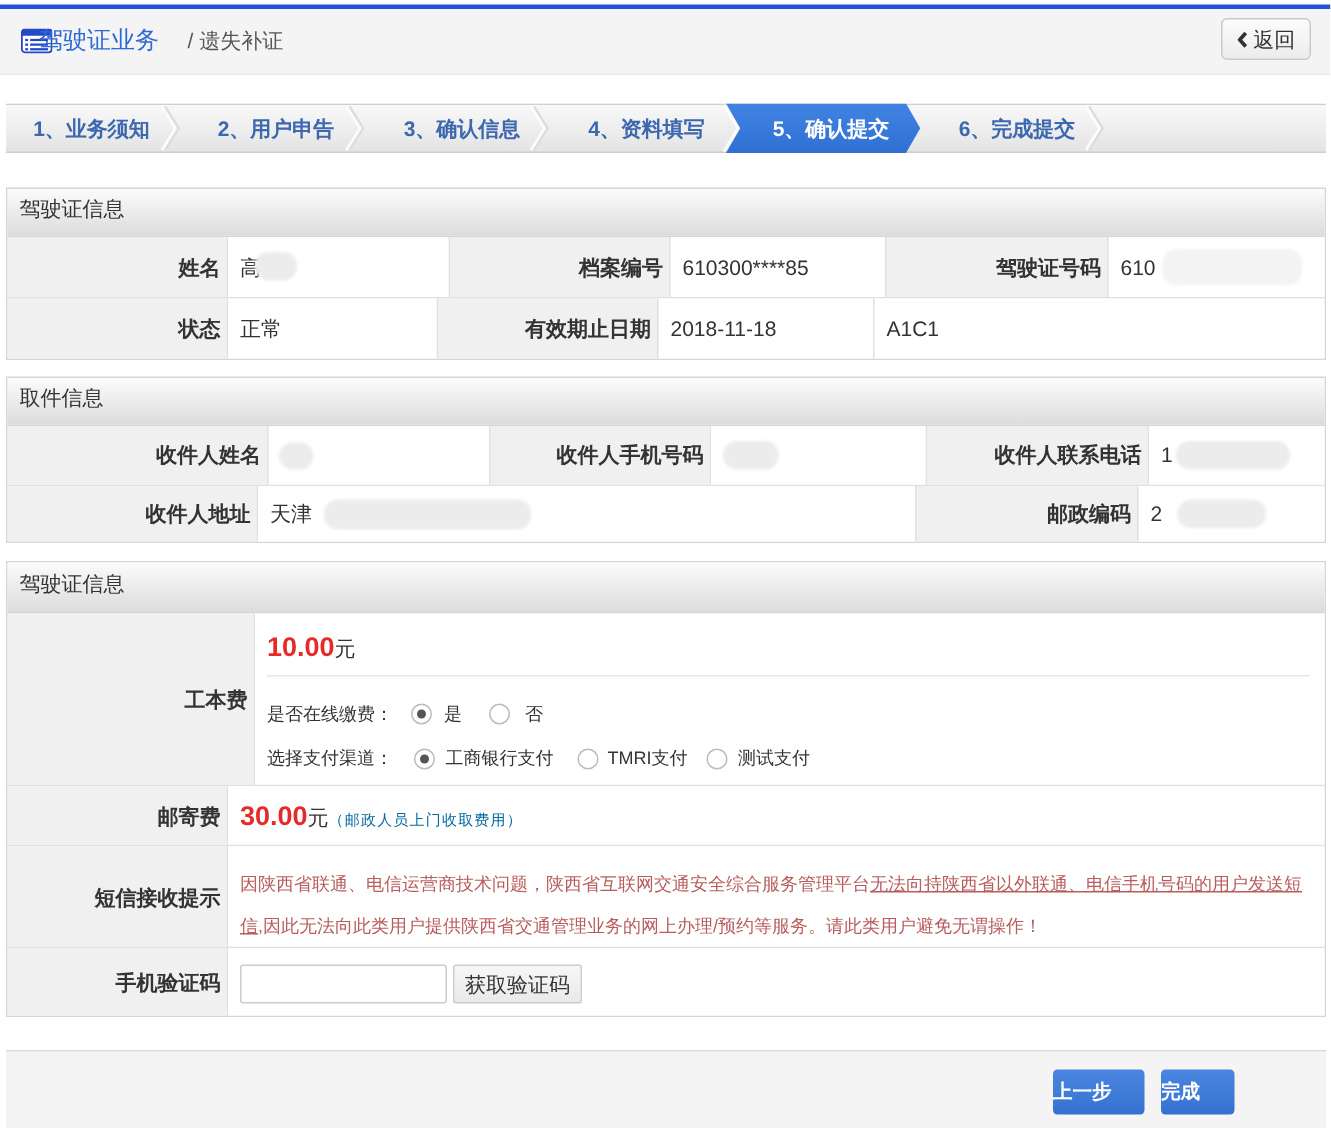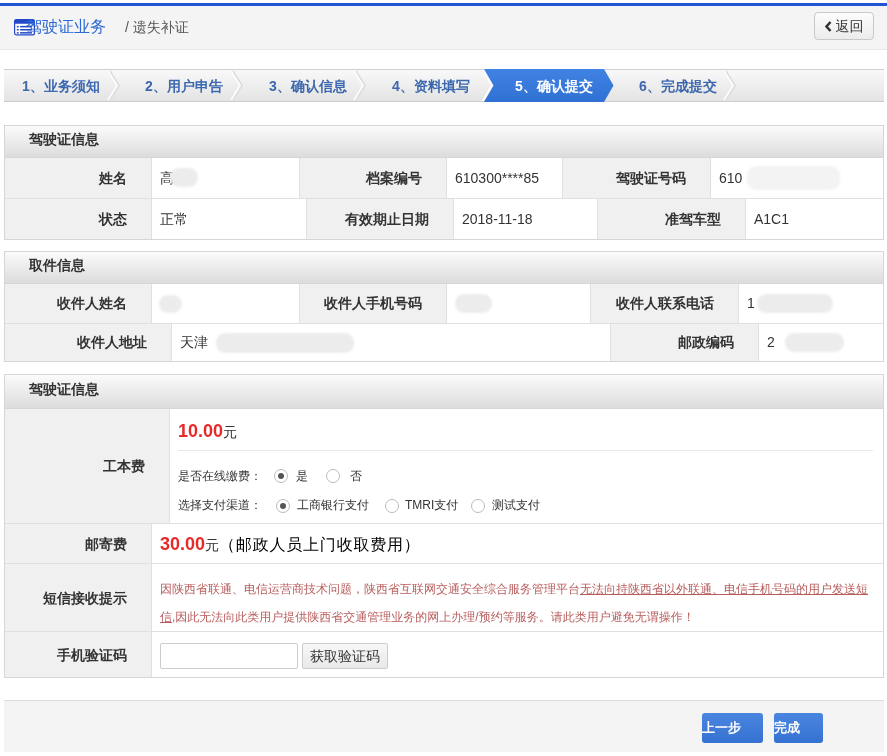--- a/index.html
+++ b/index.html
@@ -7,32 +7,32 @@
 #page { position:relative; width:887px; height:756px; overflow:hidden; }
 .abs { position:absolute; }
 
 #blueline { top:3px; left:0; width:887px; height:3px; background:#2155d4; }
 #header { top:6px; left:0; width:887px; height:44px; background:#f4f4f4; border-bottom:1px solid #e7e7e7; }
 #title { left:26px; top:11px; font-size:16px; color:#2e6ad3; }
 #subtitle { left:125px; top:13px; font-size:14px; color:#555; }
 #backbtn { left:814px; top:6px; width:60px; height:28px; border:1px solid #c9c9c9; border-radius:4px; background:linear-gradient(#fcfcfc,#ececec); font-size:14px; color:#333; text-align:center; line-height:26px; }
 
 .sec { left:4px; width:880px; border:1px solid #d6d6d6; background:#fff; }
-.sech { height:32px; line-height:27px; padding-left:24px; font-size:14px; font-weight:bold; color:#333; background:linear-gradient(#fbfbfb,#dcdcdc); border-bottom:1px solid #d6d6d6; }
+.sech { height:32px; line-height:27px; padding-left:8px; font-size:14px; font-weight:normal; color:#333; background:linear-gradient(#fbfbfb,#dcdcdc); border-bottom:1px solid #d6d6d6; }
 .row { display:flex; }
 .row + .row { border-top:1px solid #e0e0e0; }
 .cell { font-size:14px; overflow:hidden; white-space:nowrap; }
 .cell + .cell { border-left:1px solid #e0e0e0; }
-.lb { background:#f0f0f0; font-weight:bold; text-align:right; padding-right:24px; }
+.lb { background:#f0f0f0; font-weight:bold; text-align:right; padding-right:4px; }
 .vl { background:#fff; padding-left:8px; position:relative; }
 .blob { position:absolute; background:#ececec; border-radius:9px; filter:blur(1.2px); }
 .blob2 { position:absolute; background:#f3f3f3; border-radius:9px; filter:blur(1.2px); }
 .big { font-size:18px; font-weight:bold; color:#e62a2a; }
 .yuan { font-size:14px; color:#333; }
-.rednote { font-size:16px; letter-spacing:0.8px; color:#000000; }
+.rednote { font-size:10px; letter-spacing:0.8px; color:#0369a1; }
 .radio { display:inline-block; width:14px; height:14px; border:1px solid #bcbcbc; border-radius:50%; background:#fff; position:absolute; }
 .radio.sel::after { content:""; position:absolute; left:3px; top:3px; width:6px; height:6px; border-radius:50%; background:#555; }
 .rlbl { font-size:12px; color:#333; position:absolute; }
 
 #footer { top:700px; left:4px; width:880px; height:52px; background:#f4f4f4; border-top:1px solid #dcdcdc; }
 .bluebtn { position:absolute; top:12px; height:30px; line-height:30px; border-radius:3px; background:linear-gradient(#4a86e0,#3571d0); color:#fff; font-size:13px; font-weight:bold; text-align:left; }
 </style>
 </head>
 <body>
 <div id="page">
@@ -90,38 +90,37 @@
       <text x="674" y="21.5">6、完成提交</text>
     </g>
   </svg>
 
   <div class="abs sec" style="top:125px;height:115px">
     <div class="sech">驾驶证信息</div>
     <div class="row" style="height:40px;line-height:40px">
       <div class="cell lb" style="width:146px">姓名</div>
       <div class="cell vl" style="width:148px">高<div class="blob" style="left:18px;top:10px;width:28px;height:19px"></div></div>
       <div class="cell lb" style="width:147px">档案编号</div>
-      <div class="cell vl" style="width:116px">610300****85</div>
+      <div class="cell vl" style="width:144px">610300****85</div>
       <div class="cell lb" style="width:148px">驾驶证号码</div>
       <div class="cell vl" style="flex:1">610<div class="blob2" style="left:36px;top:8px;width:93px;height:24px"></div></div>
     </div>
     <div class="row" style="height:41px;line-height:40px">
       <div class="cell lb" style="width:146px">状态</div>
-      <div class="cell vl" style="width:155px">正常</div>
+      <div class="cell vl" style="width:140px">正常</div>
       <div class="cell lb" style="width:147px">有效期止日期</div>
       <div class="cell vl" style="width:144px">2018-11-18</div>
-      <div class="cell lb" style="width:148px">准驾车型</div>
       <div class="cell vl" style="flex:1">A1C1</div>
     </div>
   </div>
 
   <div class="abs sec" style="top:251px;height:111px">
     <div class="sech">取件信息</div>
     <div class="row" style="height:39px;line-height:39px">
-      <div class="cell lb" style="width:146px">收件人姓名</div>
+      <div class="cell lb" style="width:173px">收件人姓名</div>
       <div class="cell vl" style="width:148px">
           <div class="blob" style="left:7px;top:11px;width:23px;height:18px"></div>
         </div>
       <div class="cell lb" style="width:147px">收件人手机号码</div>
       <div class="cell vl" style="width:144px">
           <div class="blob" style="left:8px;top:10px;width:37px;height:19px"></div>
         </div>
       <div class="cell lb" style="width:148px">收件人联系电话</div>
       <div class="cell vl" style="flex:1">1<div class="blob" style="left:18px;top:10px;width:76px;height:19px"></div></div>
     </div>

